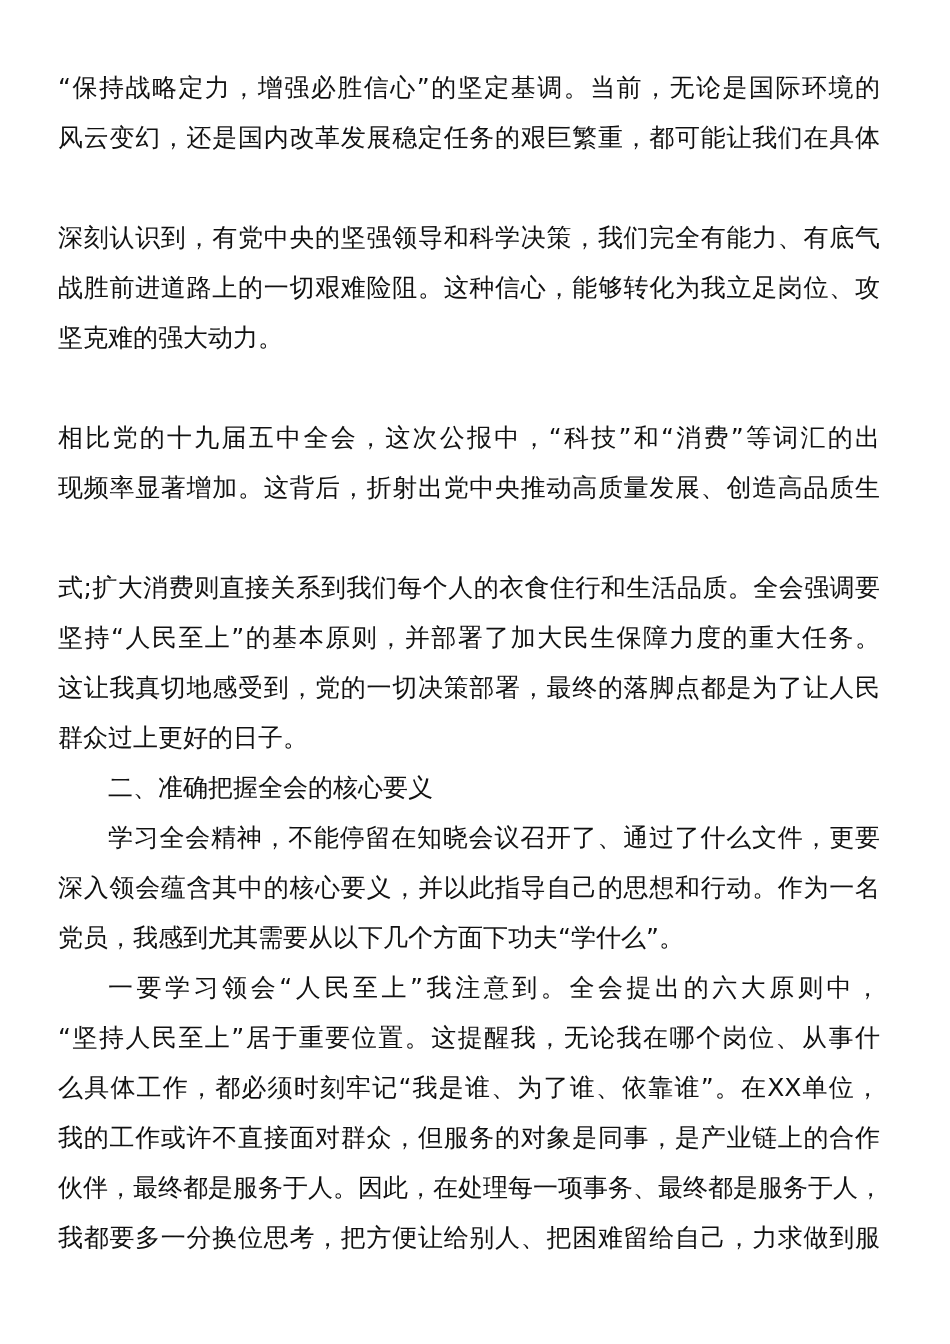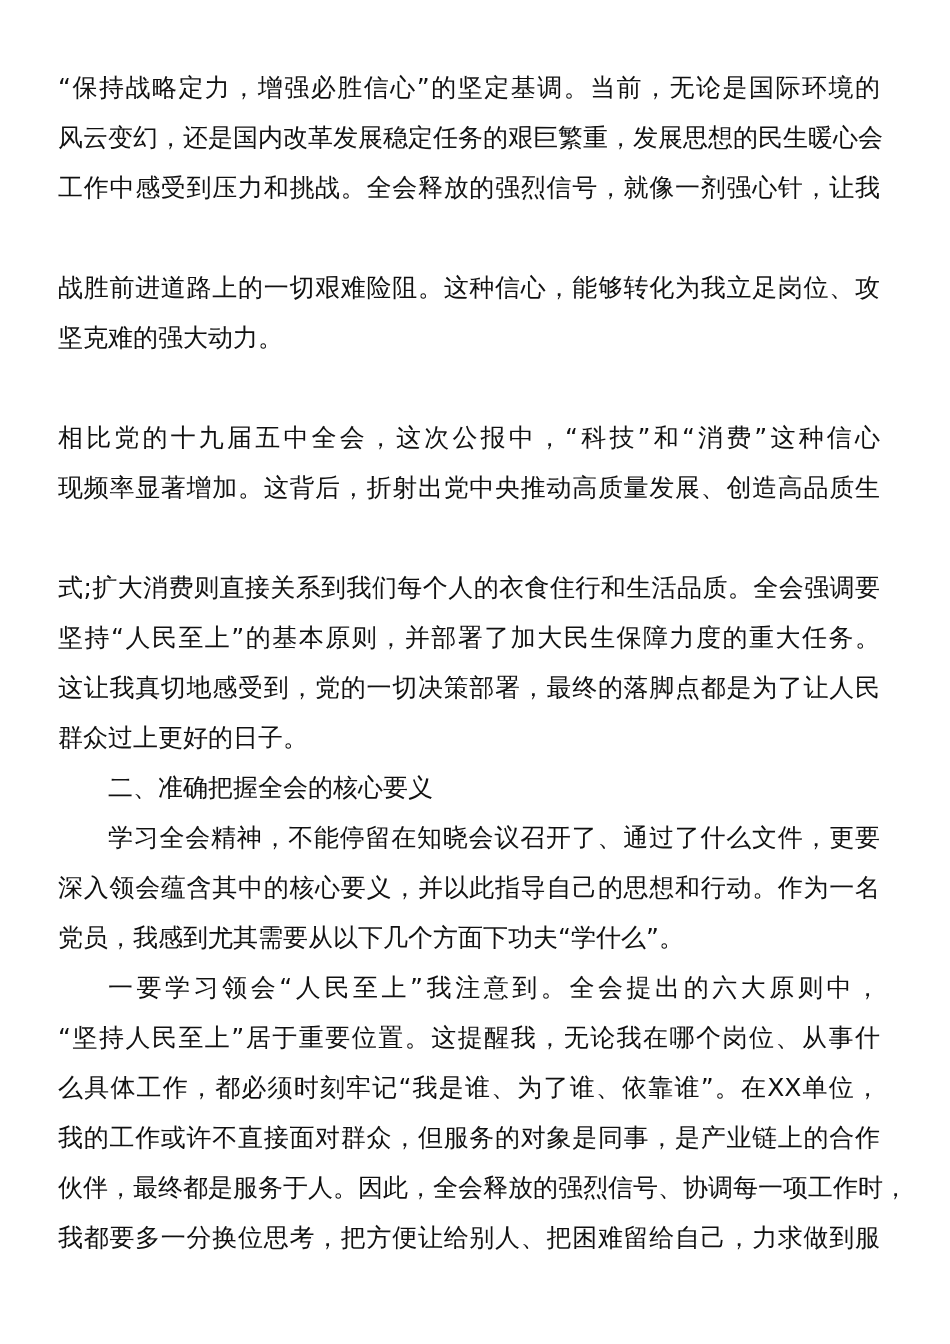--- a/index.html
+++ b/index.html
@@ -22,37 +22,37 @@
       letter-spacing: 0px;
     }
     .line.indent { left: 108px; width: 772px; }
     .line.last { text-align-last: left; }
   </style>
 </head>
 <body>
 
 <div class="page">
   <div class="line" style="top:68px">“保持战略定力，增强必胜信心”的坚定基调。当前，无论是国际环境的</div>
-  <div class="line" style="top:118px">风云变幻，还是国内改革发展稳定任务的艰巨繁重，发展思想的民生暖心会</div>
-  <div class="line" style="top:168px">工作中感受到压力和挑战。全会释放的强烈信号，就像一剂强心针，让我</div>
+  <div class="line" style="top:118px">风云变幻，还是国内改革发展稳定任务的艰巨繁重，都可能让我们在具体</div>
+  <div class="line" style="top:218px">深刻认识到，有党中央的坚强领导和科学决策，我们完全有能力、有底气</div>
   <div class="line" style="top:268px">战胜前进道路上的一切艰难险阻。这种信心，能够转化为我立足岗位、攻</div>
   <div class="line last" style="top:318px">坚克难的强大动力。</div>
 
-  <div class="line" style="top:418px">相比党的十九届五中全会，这次公报中，“科技”和“消费”这种信心</div>
+  <div class="line" style="top:418px">相比党的十九届五中全会，这次公报中，“科技”和“消费”等词汇的出</div>
   <div class="line" style="top:468px">现频率显著增加。这背后，折射出党中央推动高质量发展、创造高品质生</div>
   <div class="line" style="top:568px">式;扩大消费则直接关系到我们每个人的衣食住行和生活品质。全会强调要</div>
   <div class="line" style="top:618px">坚持“人民至上”的基本原则，并部署了加大民生保障力度的重大任务。</div>
   <div class="line" style="top:668px">这让我真切地感受到，党的一切决策部署，最终的落脚点都是为了让人民</div>
   <div class="line last" style="top:718px">群众过上更好的日子。</div>
 
   <div class="line indent last" style="top:768px">二、准确把握全会的核心要义</div>
 
   <div class="line indent" style="top:818px">学习全会精神，不能停留在知晓会议召开了、通过了什么文件，更要</div>
   <div class="line" style="top:868px">深入领会蕴含其中的核心要义，并以此指导自己的思想和行动。作为一名</div>
   <div class="line last" style="top:918px">党员，我感到尤其需要从以下几个方面下功夫“学什么”。</div>
 
   <div class="line indent" style="top:968px">一要学习领会“人民至上”我注意到。全会提出的六大原则中，</div>
   <div class="line" style="top:1018px">“坚持人民至上”居于重要位置。这提醒我，无论我在哪个岗位、从事什</div>
   <div class="line" style="top:1068px">么具体工作，都必须时刻牢记“我是谁、为了谁、依靠谁”。在XX单位，</div>
   <div class="line" style="top:1118px">我的工作或许不直接面对群众，但服务的对象是同事，是产业链上的合作</div>
-  <div class="line" style="top:1168px">伙伴，最终都是服务于人。因此，全会释放的强烈信号、协调每一项工作时，</div>
+  <div class="line" style="top:1168px">伙伴，最终都是服务于人。因此，在处理每一项事务、最终都是服务于人，</div>
   <div class="line" style="top:1218px">我都要多一分换位思考，把方便让给别人、把困难留给自己，力求做到服</div>
 </div>
 
 </body></html>

